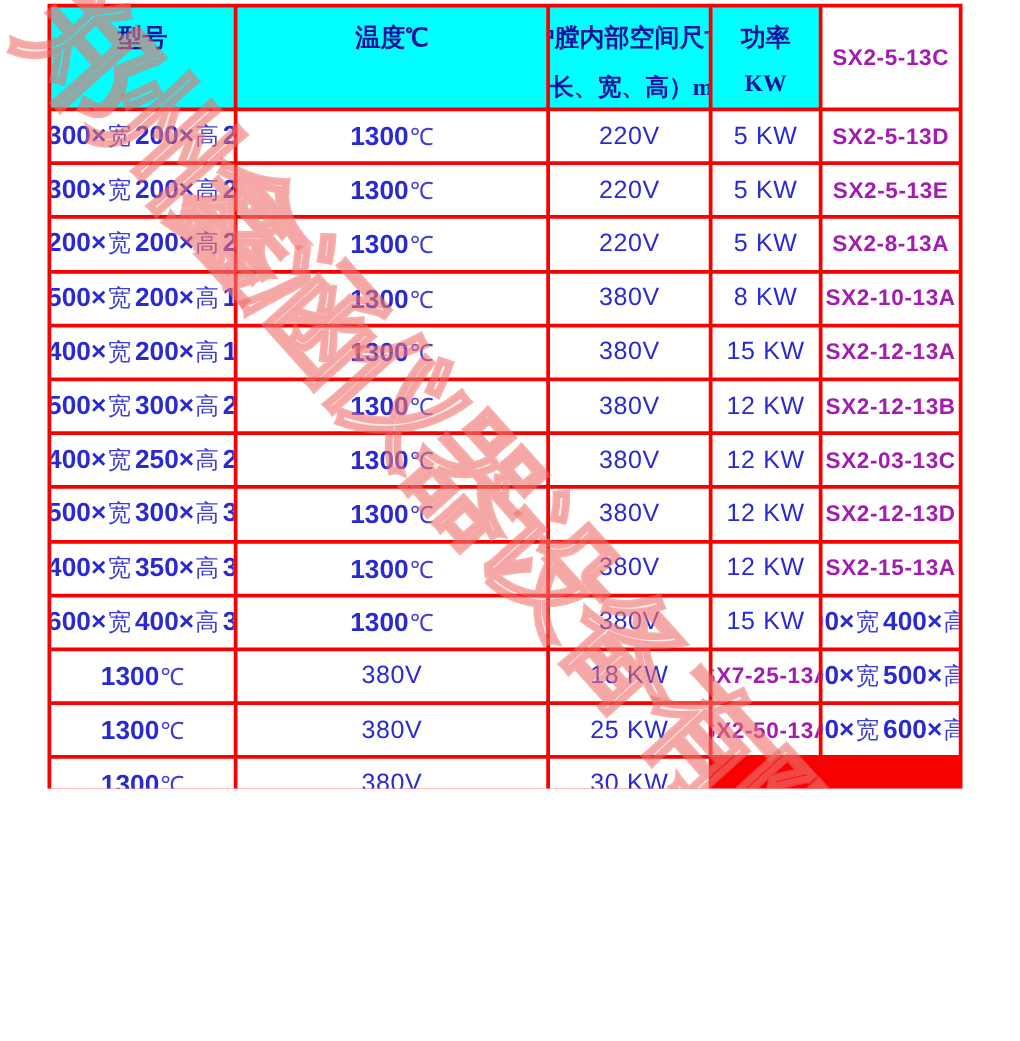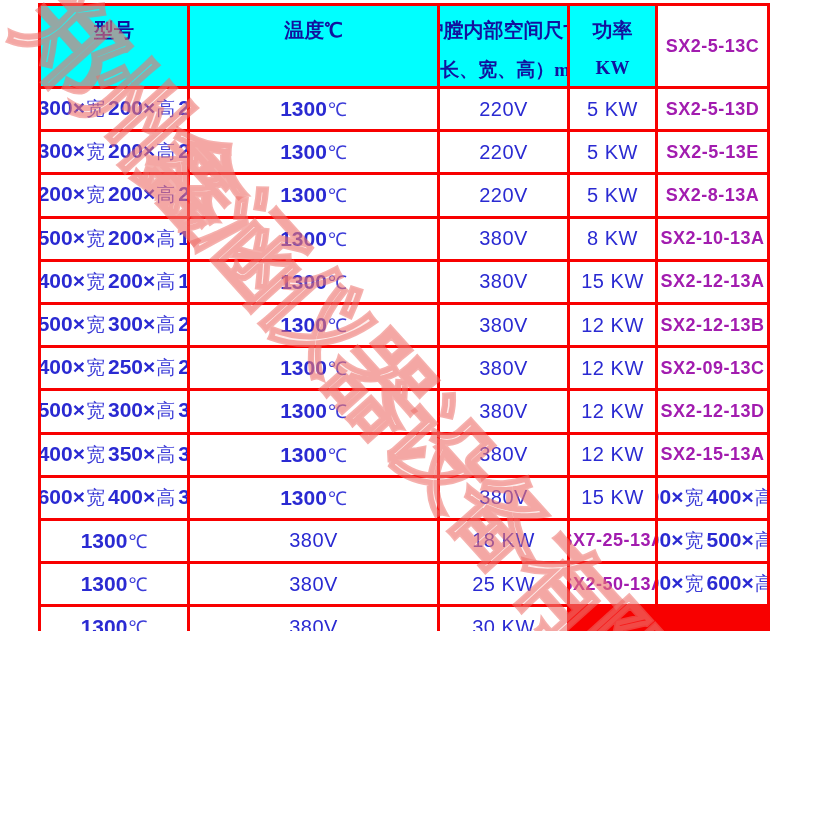--- a/index.html
+++ b/index.html
@@ -201,21 +201,21 @@
       <div class="cell">
         <span class="temp-txt">1300<span class="unit">℃</span></span>
       </div>
       <div class="cell">
         <span class="vp-txt">380V</span>
       </div>
       <div class="cell">
         <span class="vp-txt">12 KW</span>
       </div>
       <div class="cell">
-        <span class="model-txt">SX2-09-13C</span>
+        <span class="model-txt">SX2-03-13C</span>
       </div>
       <div class="cell">
         <span class="dims-txt"><span class="cjk">长</span>500×<span class="cjk">宽</span>300×<span class="cjk">高</span>300</span>
       </div>
       <div class="cell">
         <span class="temp-txt">1300<span class="unit">℃</span></span>
       </div>
       <div class="cell">
         <span class="vp-txt">380V</span>
       </div>

